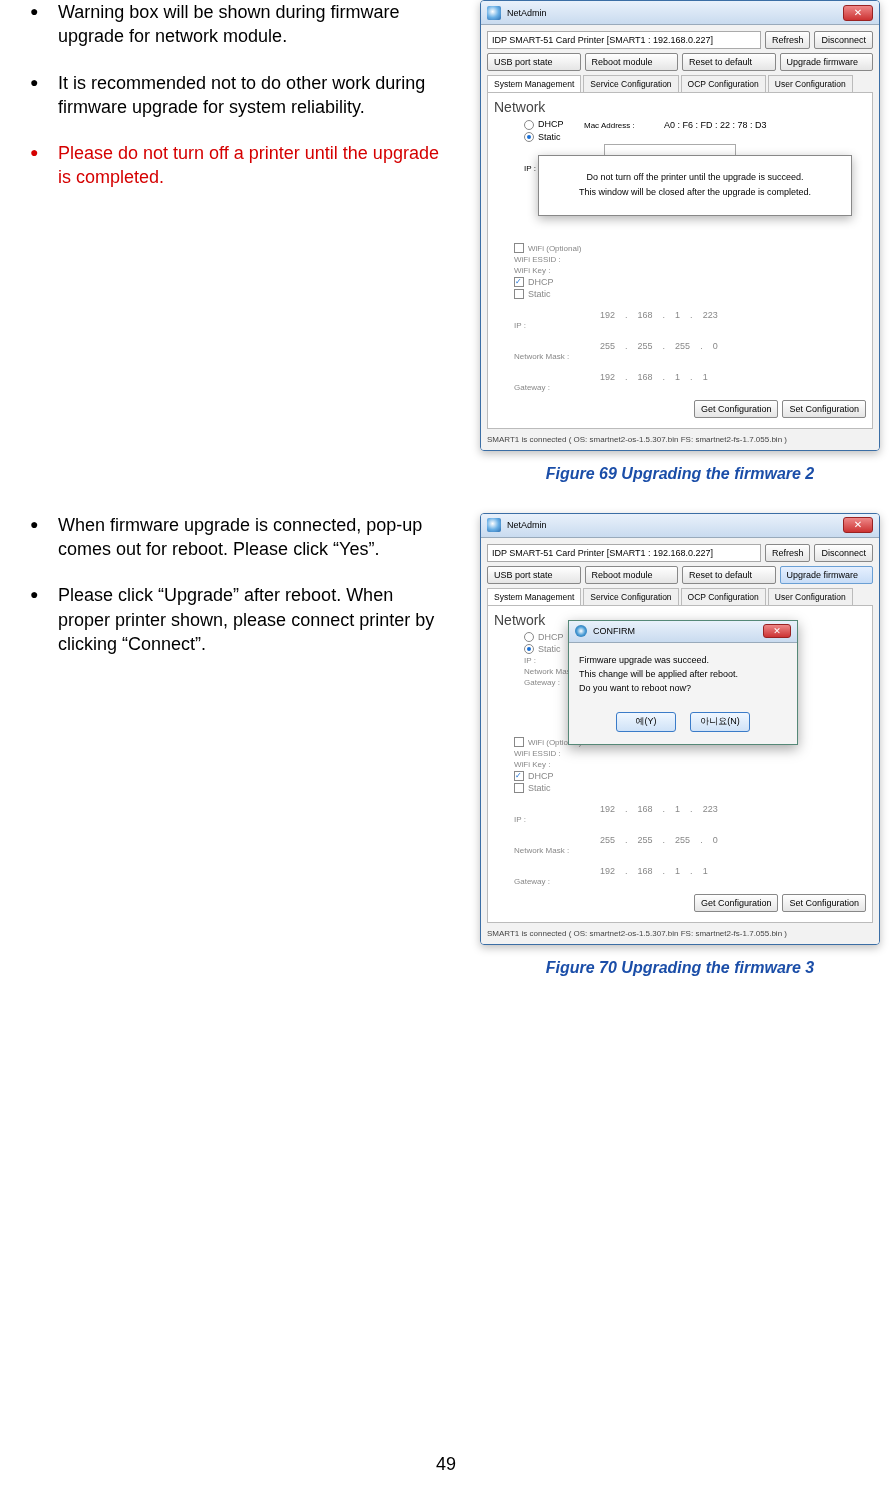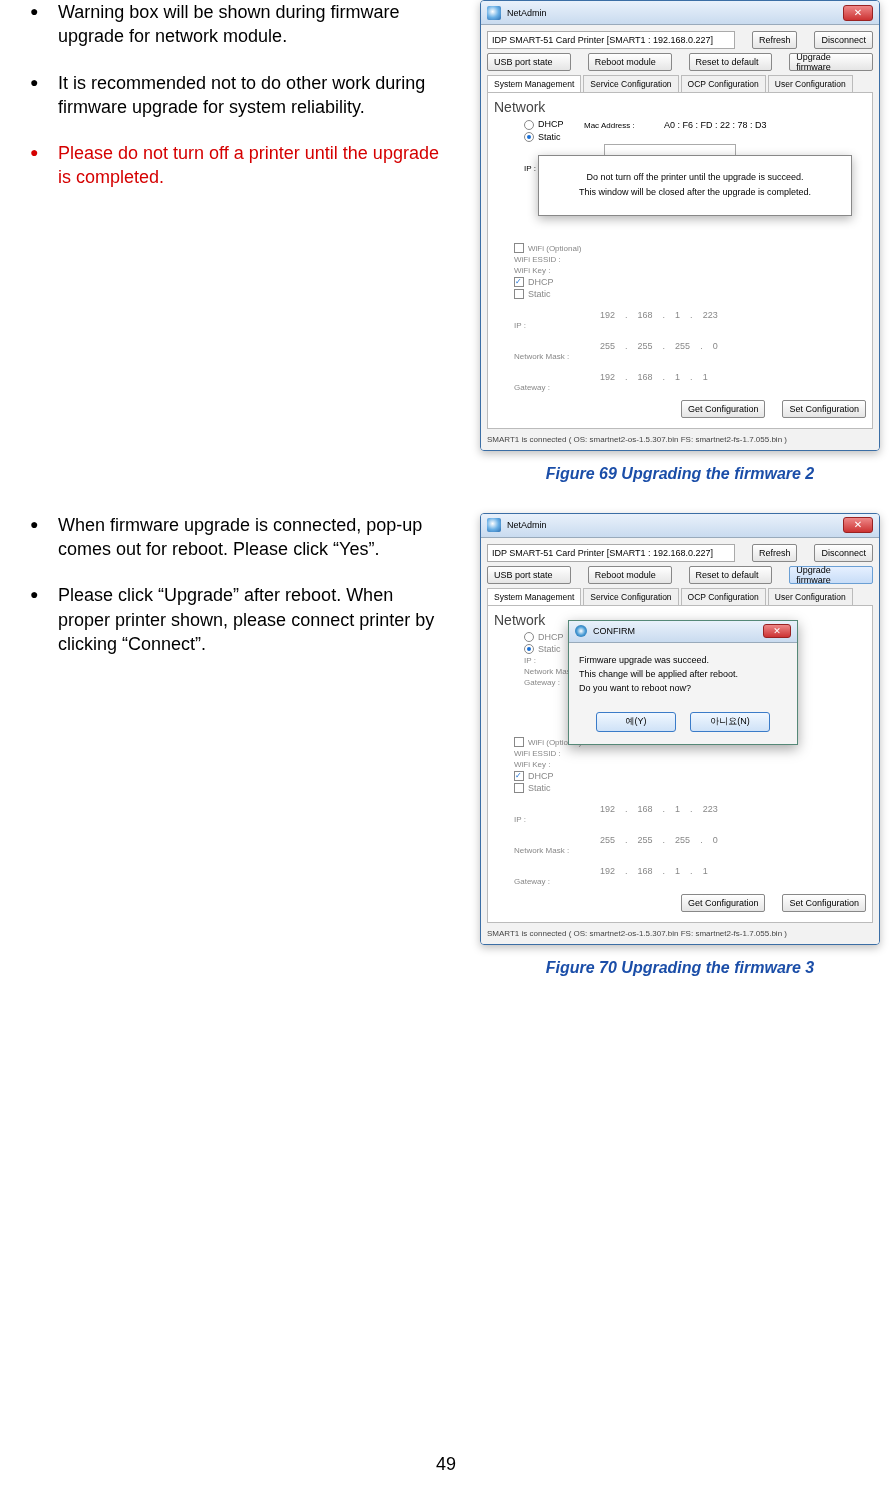--- a/index.html
+++ b/index.html
@@ -76,21 +76,21 @@
     border-radius: 3px;
     color: #fff;
     text-align: center;
     line-height: 14px;
     font-size: 10px;
   }
   .inner {
     background: #f2f2f2;
     padding: 6px;
   }
-  .row { display: flex; align-items: center; gap: 17px; margin-bottom: 4px; border-radius: 9px; }
+  .row { display: flex; align-items: center; gap: 4px; margin-bottom: 4px; border-radius: 9px; }
   .combo {
     flex: 1;
     height: 18px;
     background: #fff;
     border: 1px solid #aaa;
     padding: 0 4px;
     display: flex;
     align-items: center;
   }
   .btn {
@@ -170,21 +170,21 @@
   }
   .confirm-title .close {
     margin-left:auto;width:28px;height:14px;
     background:linear-gradient(#e88,#c33);
     border:1px solid #922;border-radius:3px;
     color:#fff;text-align:center;line-height:12px;font-size:9px;
   }
   .confirm-body { padding:10px; font-size:9px; line-height:1.6;}
   .confirm-btns { display:flex; justify-content:center; gap:14px; padding:6px 0 12px;}
   .confirm-btn {
-    width:80px;height:20px;border:1px solid #3a7bc8;
+    width:60px;height:20px;border:1px solid #3a7bc8;
     background:linear-gradient(#f0f7ff,#cfe2f7);
     display:flex;align-items:center;justify-content:center;
     font-size:9px;border-radius:3px;
   }
 
   .caption {
     color:#1b4ea8;
     font-style:italic;
     font-weight:bold;
     font-size:16px;

